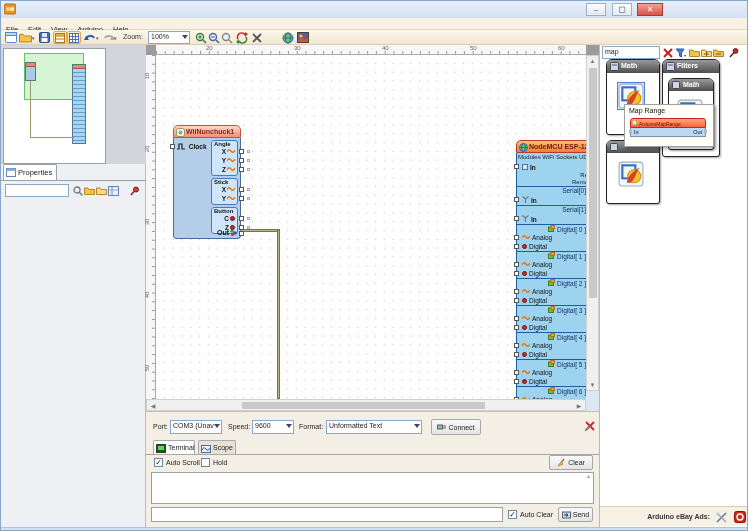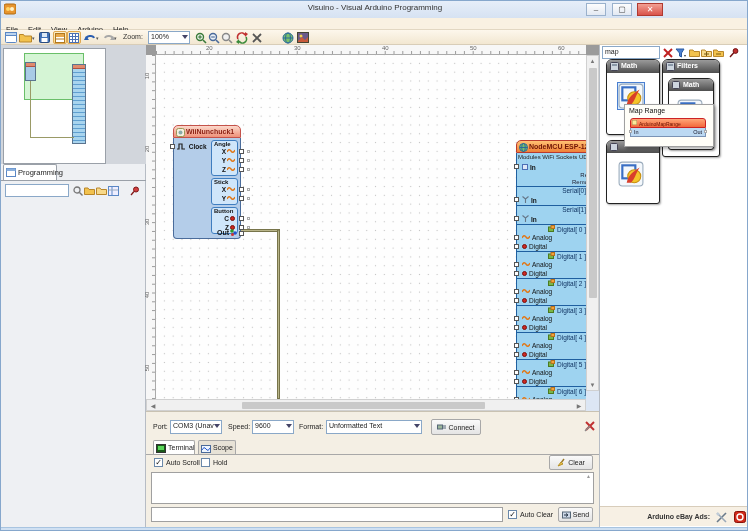--- a/index.html
+++ b/index.html
@@ -112,21 +112,20 @@
 <div id="win">
 
   <div class="abs" id="titlebar">
     <span class="abs" style="left:3px;top:2px">
       <svg width="12" height="12">
           <rect x="0" y="1" width="12" height="10" rx="2" fill="#e8952f" stroke="#b06a10"></rect>
           <circle cx="4" cy="6" r="2" fill="#ffd86a"></circle>
           <circle cx="8" cy="6" r="2" fill="#fff2c8"></circle>
         </svg>
     </span>
-    <div class="abs" id="title">Visuino - Visual Arduino Programming</div>
     <div class="abs winbtn" style="left:585px">–</div>
     <div class="abs winbtn" style="left:611px">▢</div>
     <div class="abs winbtn" id="btn-close" style="left:636px">✕</div>
   </div>
 
   <div class="abs" id="menubar"><span id="menu-items"><span class="menu-item">File</span><span class="menu-item">Edit</span><span class="menu-item">View</span><span class="menu-item">Arduino</span><span class="menu-item">Help</span></span></div>
 
   <div class="abs" id="toolbar">
     <span class="tbi" style="left:3px">
         <svg width="12" height="11">
@@ -243,21 +242,21 @@
       <div class="mm-wire" style="left:26px;top:32px;width:1px;height:56px"></div>
       <div class="mm-wire" style="left:26px;top:88px;width:44px;height:1px"></div>
     </div>
     <div id="props-tab">
       <span class="abs" style="left:2px;top:3px">
           <svg width="10" height="9">
             <rect x="0.5" y="0.5" width="9" height="8" fill="#fff" stroke="#5a87c5"></rect>
             <rect x="0.5" y="0.5" width="9" height="2.5" fill="#8ab0dd"></rect>
           </svg>
         </span>
-      <span>Programming</span>
+      <span>Properties</span>
     </div>
     <div id="props-line"></div>
     <div class="sm-input" style="left:4px;top:139px;width:64px"></div>
     <span class="sicon" style="left:71px;top:140px">
         <svg width="10" height="10">
           <circle cx="4" cy="4" r="3" fill="none" stroke="#777" stroke-width="1.3"></circle>
           <line x1="6.5" y1="6.5" x2="9.5" y2="9.5" stroke="#777" stroke-width="1.4"></line>
         </svg>
       </span>
     <span class="sicon" style="left:83px;top:140px">

